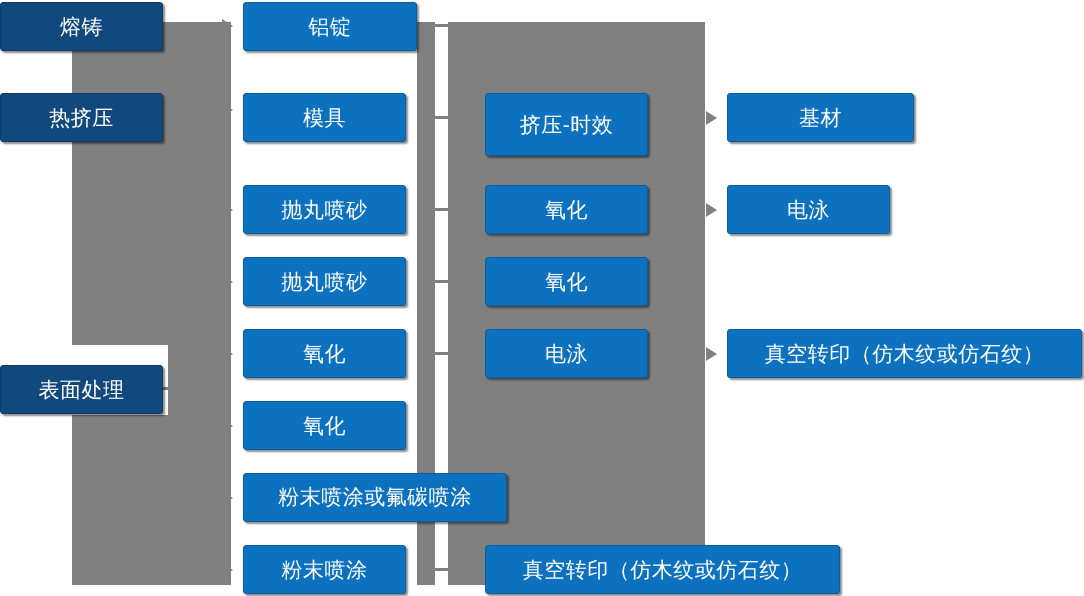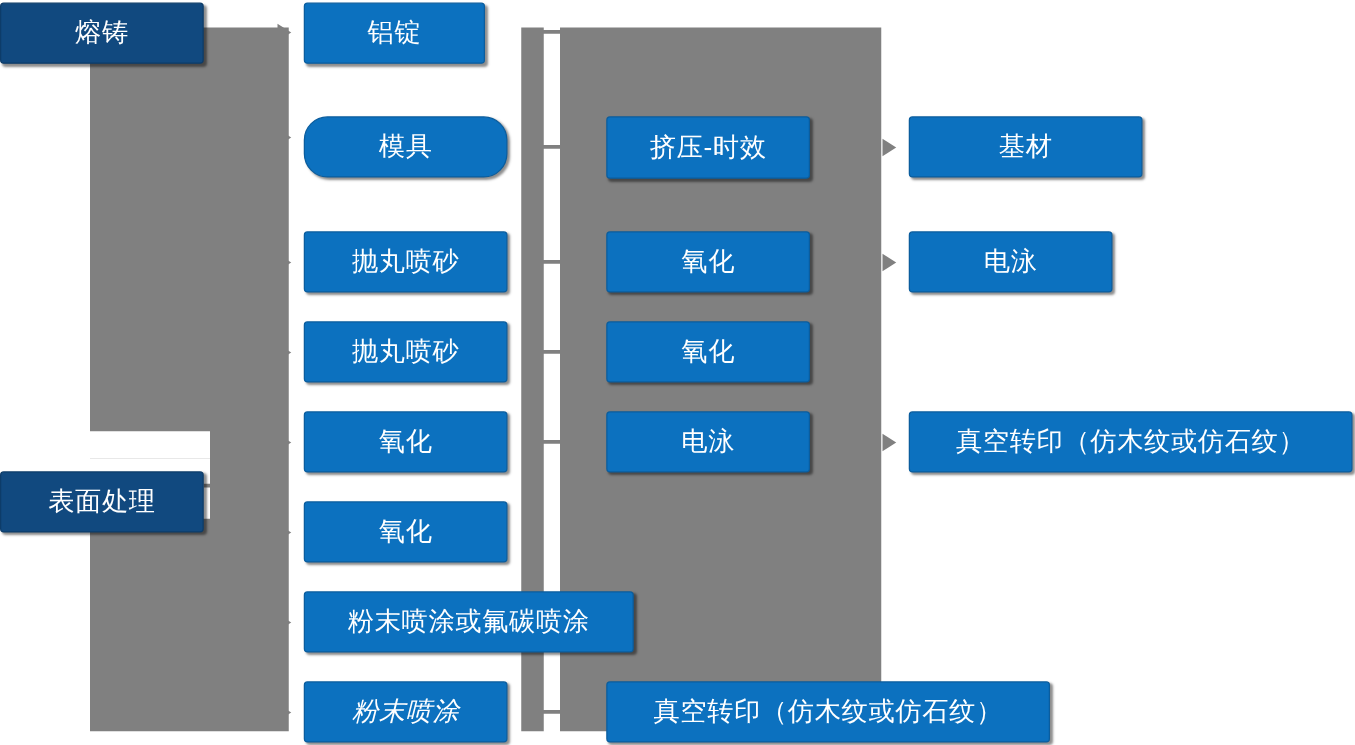--- a/index.html
+++ b/index.html
@@ -73,50 +73,53 @@
   <div class="arrow" style="left:222px; top:491px;"></div>
   <div class="arrow" style="left:222px; top:563px;"></div>
 
   <div class="arrow" style="left:706px; top:111px;"></div>
   <div class="arrow" style="left:706px; top:203px;"></div>
   <div class="arrow" style="left:706px; top:347px;"></div>
 
   <div class="box dark" style="left:0px; top:2px; width:163px; height:49px;">
     <span class="txt">熔铸</span>
   </div>
-  <div class="box dark" style="left:0px; top:365px; width:163px; height:49px;margin-top:12px;">
+  <div class="box dark" style="left:0px; top:93px; width:163px; height:49px;">
+    <span class="txt">热挤压</span>
+  </div>
+  <div class="box dark" style="left:0px; top:365px; width:163px; height:49px;">
     <span class="txt">表面处理</span>
   </div>
 
-  <div class="box light" style="left:243px; top:2px; width:145px; height:49px;text-align:center;">
+  <div class="box light" style="left:243px; top:2px; width:174px; height:49px;text-align:center;">
     <span class="txt">铝锭</span>
   </div>
-  <div class="box light" style="left:243px; top:93px; width:163px; height:49px;border-radius:19px;">
+  <div class="box light" style="left:243px; top:93px; width:163px; height:49px;">
     <span class="txt">模具</span>
   </div>
   <div class="box light" style="left:243px; top:185px; width:163px; height:49px;">
     <span class="txt">抛丸喷砂</span>
   </div>
   <div class="box light" style="left:243px; top:257px; width:163px; height:49px;">
     <span class="txt">抛丸喷砂</span>
   </div>
   <div class="box light" style="left:243px; top:329px; width:163px; height:49px;">
     <span class="txt">氧化</span>
   </div>
   <div class="box light" style="left:243px; top:401px; width:163px; height:49px;">
     <span class="txt">氧化</span>
   </div>
   <div class="box light" style="left:243px; top:473px; width:264px; height:49px;font-family:Liberation Serif, serif;">
     <span class="txt">粉末喷涂或氟碳喷涂</span>
   </div>
-  <div class="box light" style="left:243px; top:545px; width:163px; height:49px;font-style:italic;">
+  <div class="box light" style="left:243px; top:545px; width:163px; height:49px;">
     <span class="txt">粉末喷涂</span>
   </div>
 
-  <div class="box light" style="left:485px; top:93px; width:163px; height:50px;">
+  <div class="box light" style="left:485px; top:93px; width:163px; height:63px;">
     <span class="txt">挤压-时效</span>
   </div>
   <div class="box light" style="left:485px; top:185px; width:163px; height:49px;">
     <span class="txt">氧化</span>
   </div>
   <div class="box light" style="left:485px; top:257px; width:163px; height:49px;">
     <span class="txt">氧化</span>
   </div>
   <div class="box light" style="left:485px; top:329px; width:163px; height:49px;">
     <span class="txt">电泳</span>

